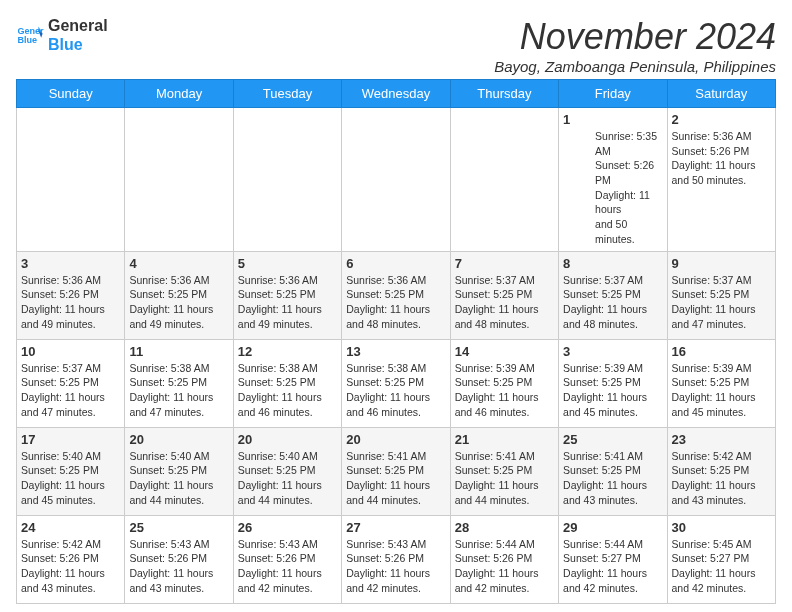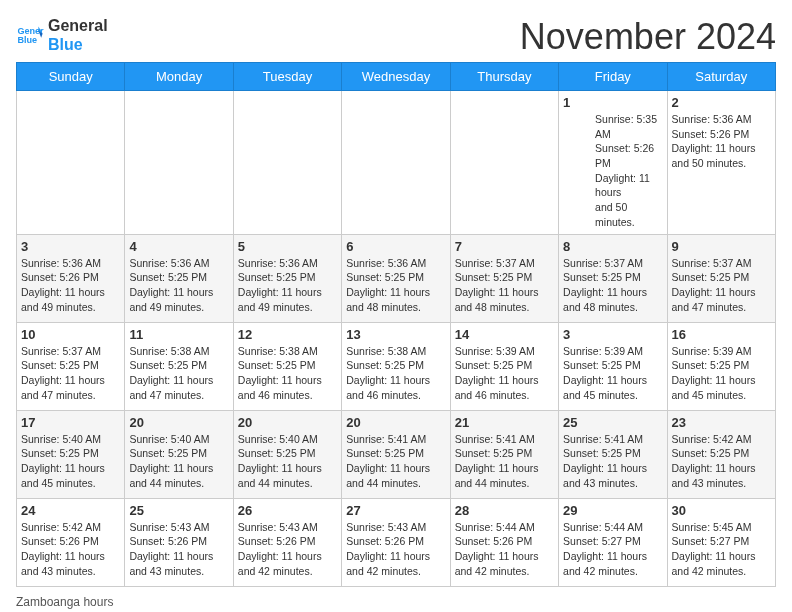--- a/index.html
+++ b/index.html
@@ -20,20 +20,21 @@
       display: flex;
       align-items: center;
       gap: 4px;
     }
     .logo-icon {
       width: 28px;
       height: 28px;
     }
     .title-block {
       text-align: right;
+      font-style: italic;
     }
     .month-title {
       font-size: 36px;
       font-weight: normal;
       color: #333;
     }
     .subtitle {
       font-size: 15px;
       color: #333;
     }
@@ -94,20 +95,21 @@
       <polygon points="32,8 38,18 32,14" fill="#2196F3"></polygon>
       <polygon points="32,14 38,18 36,24" fill="#1565C0"></polygon>
     </svg>
     <div style="display:flex;flex-direction:column;line-height:1.2">
       <span style="font-size:16px;font-weight:bold;color:#333;">General</span>
       <span style="font-size:16px;font-weight:bold;color:#2196F3;">Blue</span>
     </div>
   </div>
   <div class="title-block">
     <div class="month-title">November 2024</div>
+    <div class="subtitle">Bayog, Zamboanga Peninsula, Philippines</div>
   </div>
 </div>
 
 <table class="calendar-table">
   <thead>
     <tr>
     <th>Sunday</th>
         <th>Monday</th>
         <th>Tuesday</th>
         <th>Wednesday</th>

